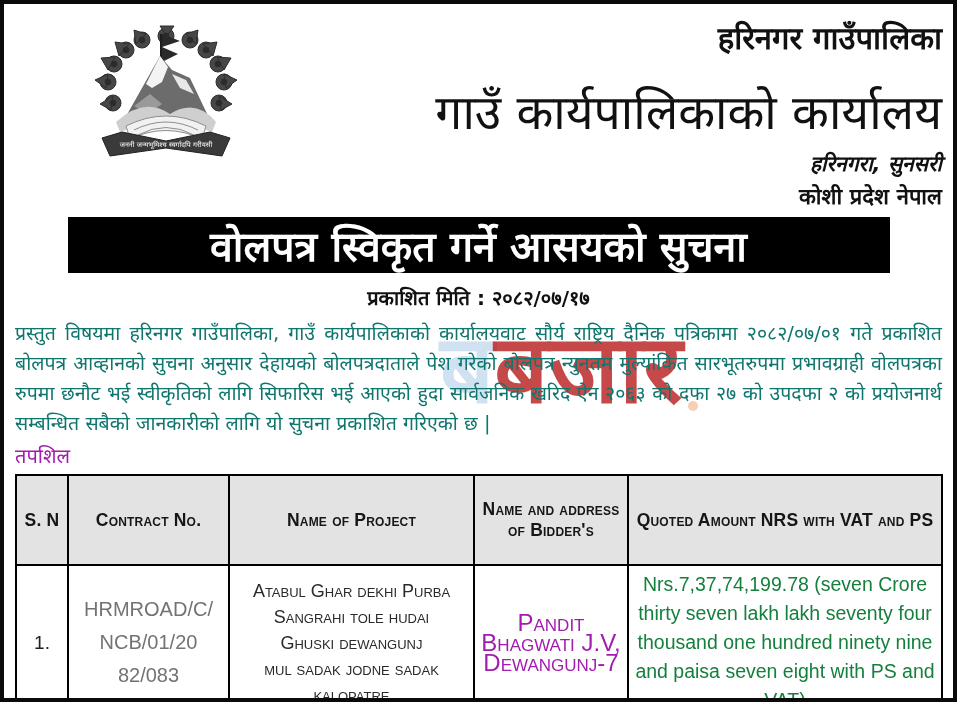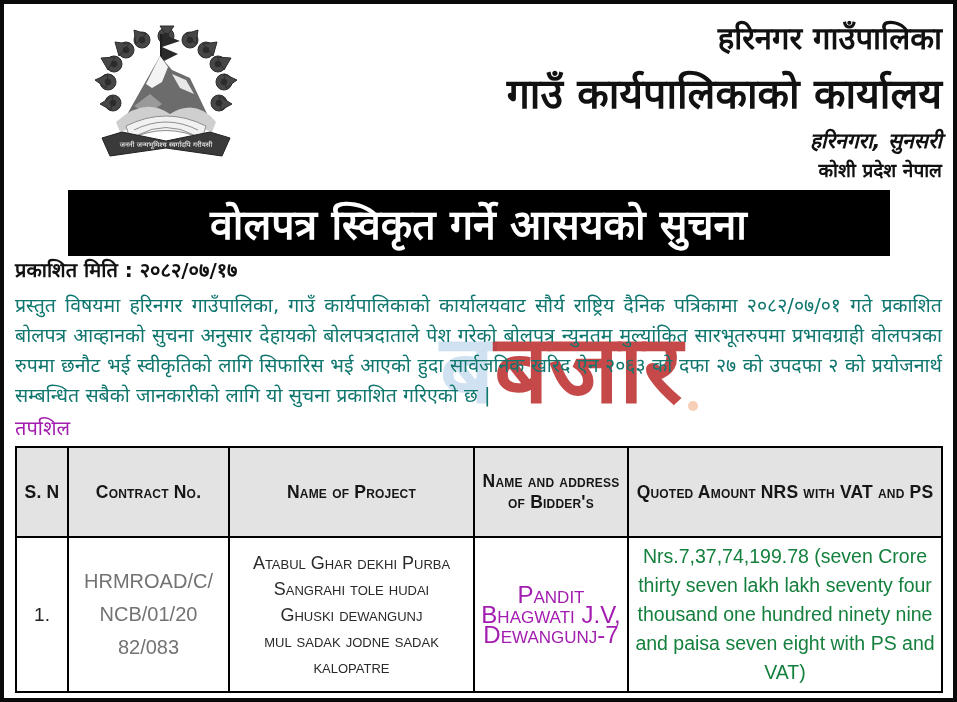--- a/index.html
+++ b/index.html
@@ -30,43 +30,43 @@
   
   .logo {
     position:absolute; left:84px; top:18px; width:156px; height:140px;
   }
   .header-block { text-align:right; }
   .org-line1 {
     font-size:31px; font-weight:bold; margin-top:6px;
     font-family:"DejaVu Sans", sans-serif;
   }
   .org-line2 {
-    font-size:41px; font-weight:bold; margin-top:6px;
+    font-size:48px; font-weight:normal; margin-top:20px;
     font-family:"DejaVu Sans", sans-serif;
   }
   .addr-line {
     font-size:21px; font-weight:600; margin-top:6px;
     font-family:"DejaVu Sans", sans-serif;
     font-style:italic;
   }
   .prov-line {
-    font-size:19px; font-weight:600; margin-top:3px;
+    font-size:22px; font-weight:600; margin-top:3px;
     font-family:"DejaVu Sans", sans-serif;
   }
 
   .notice-banner {
-    width:822px; height:66px; margin:7px auto 0 auto;
+    width:822px; height:56px; margin:7px auto 0 auto;
     background:#000; color:#fff;
     display:flex; align-items:center; justify-content:center;
     font-size:41px; font-weight:bold;
     font-family:"DejaVu Sans", sans-serif;
   }
 
   .pub-date {
-    font-size:20px; font-weight:bold;
+    text-align:center; margin-top:11px; font-size:20px; font-weight:bold;
     font-family:"DejaVu Sans", sans-serif;
   }
 
   
   .body-para {
     margin-top:8px; text-align:justify;
     font-size:19.5px; line-height:30px; color:#0f766e;
     font-family:"DejaVu Sans", sans-serif;
   }
   .details-label {

